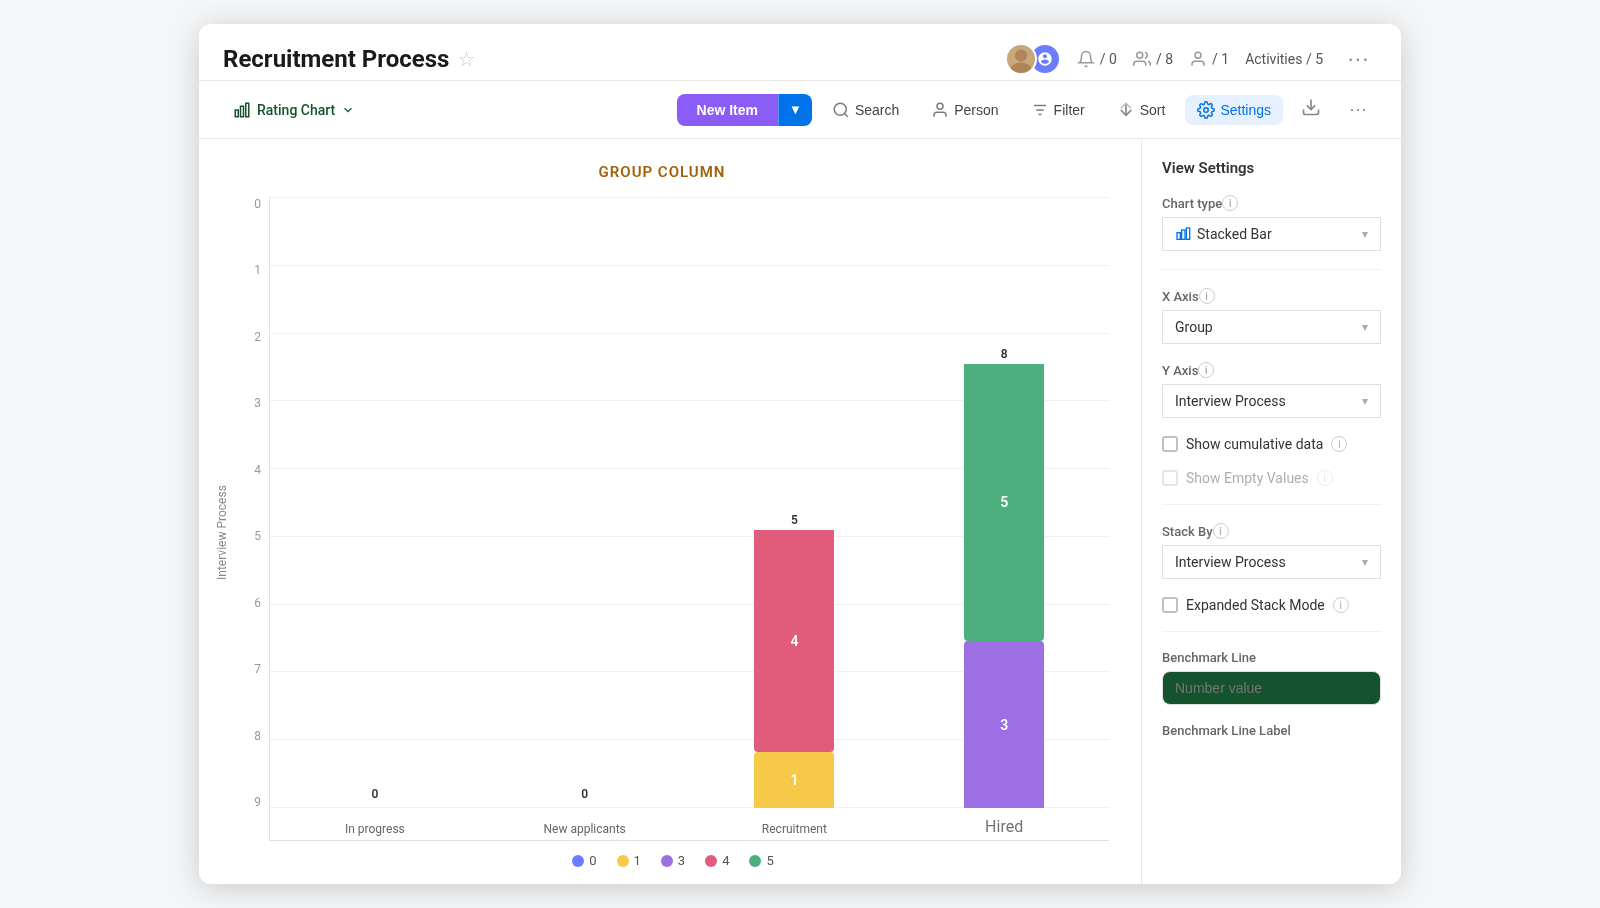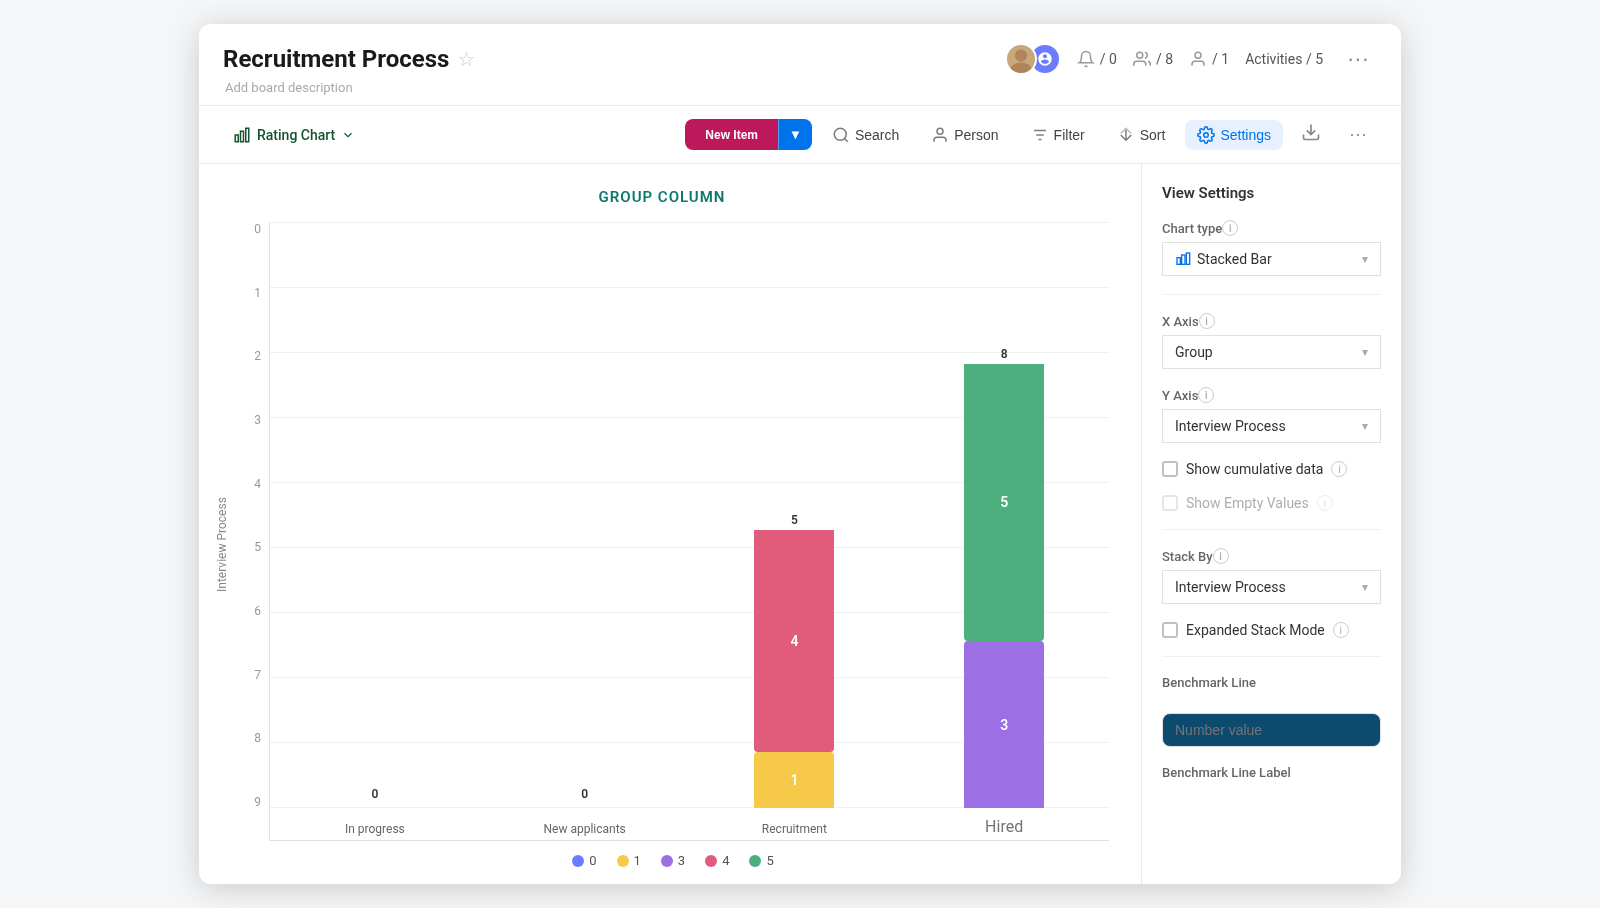--- a/index.html
+++ b/index.html
@@ -14,30 +14,30 @@
     .avatar-group { display: flex; align-items: center; }
     .avatar { width: 32px; height: 32px; border-radius: 50%; background: #6c7cff; display: flex; align-items: center; justify-content: center; color: #fff; font-size: 12px; font-weight: 600; border: 2px solid #fff; overflow: hidden; }
     .avatar-blue { background: #6c7cff; }
     .header-stat { display: flex; align-items: center; gap: 5px; font-size: 14px; color: #555; cursor: pointer; }
     .header-stat svg { width: 18px; height: 18px; opacity: 0.6; }
     .more-btn { background: none; border: none; cursor: pointer; font-size: 22px; color: #888; padding: 4px 8px; border-radius: 6px; }
     .board-desc { font-size: 13px; color: #aaa; margin-bottom: 10px; padding-left: 2px; }
     .toolbar { display: flex; align-items: center; padding: 10px 24px; gap: 8px; border-bottom: 1px solid #e8e8e8; background: #fff; }
     .view-selector { display: flex; align-items: center; gap: 6px; font-size: 14px; font-weight: 500; color: #14532d; cursor: pointer; padding: 6px 10px; border-radius: 8px; }
     .toolbar-spacer { flex: 1; }
-    .new-item-btn { background: #be185d; color: #fff; border: none; border-radius: 8px 0 0 8px; padding: 8px 20px; font-size: 12px; font-weight: 600; cursor: pointer; display: flex; align-items: center; gap: 6px; }
+    .new-item-btn { background: #8b5cf6; color: #fff; border: none; border-radius: 8px 0 0 8px; padding: 8px 20px; font-size: 14px; font-weight: 600; cursor: pointer; display: flex; align-items: center; gap: 6px; }
     .new-item-dropdown { background: #0073ea; color: #fff; border: none; border-left: 1px solid rgba(255,255,255,0.3); border-radius: 0 8px 8px 0; padding: 8px 10px; cursor: pointer; font-size: 13px; }
     .new-item-group { display: flex; }
     .toolbar-btn { display: flex; align-items: center; gap: 5px; font-size: 14px; color: #444; background: none; border: none; cursor: pointer; padding: 6px 12px; border-radius: 8px; }
     .toolbar-btn svg { width: 18px; height: 18px; opacity: 0.7; }
     .settings-btn { display: flex; align-items: center; gap: 5px; font-size: 14px; color: #0073ea; background: #e6f0ff; border: none; cursor: pointer; padding: 6px 12px; border-radius: 8px; font-weight: 500; }
     .download-btn, .overflow-btn { background: none; border: none; cursor: pointer; color: #888; padding: 6px 10px; border-radius: 8px; font-size: 18px; }
     .content { display: flex; flex: 1; overflow: hidden; }
     .chart-area { flex: 1; padding: 24px 32px 16px 16px; display: flex; flex-direction: column; align-items: center; overflow: hidden; }
-    .chart-title { font-size: 15px; font-weight: 600; color: #0f766e; letter-spacing: 1px; margin-bottom: 16px; text-transform: uppercase; }
+    .chart-title { font-size: 15px; font-weight: 600; color: #a16207; letter-spacing: 1px; margin-bottom: 16px; text-transform: uppercase; }
     .chart-wrapper { display: flex; flex: 1; width: 100%; }
     .y-axis-label { writing-mode: vertical-rl; transform: rotate(180deg); font-size: 12px; color: #888; text-align: center; margin-right: 8px; white-space: nowrap; }
     .chart-inner { display: flex; flex-direction: column; flex: 1; }
     .chart-plot { display: flex; flex: 1; gap: 0; }
     .y-axis { display: flex; flex-direction: column-reverse; justify-content: space-between; padding: 0 8px 32px 0; min-width: 32px; text-align: right; }
     .y-tick { font-size: 12px; color: #999; }
     .bars-area { flex: 1; display: flex; align-items: flex-end; padding-bottom: 32px; border-left: 1px solid #e0e0e0; border-bottom: 1px solid #e0e0e0; position: relative; }
     .grid-lines { position: absolute; top: 0; left: 0; right: 0; bottom: 32px; display: flex; flex-direction: column-reverse; justify-content: space-between; pointer-events: none; }
     .grid-line { width: 100%; border-top: 1px solid #f0f0f0; }
     .bar-group { flex: 1; display: flex; flex-direction: column; align-items: center; justify-content: flex-end; height: 100%; padding: 0 20px; position: relative; }
@@ -51,21 +51,21 @@
     .legend-dot { width: 12px; height: 12px; border-radius: 50%; }
     .settings-panel { width: 260px; border-left: 1px solid #e8e8e8; background: #fff; padding: 20px 20px; overflow-y: auto; display: flex; flex-direction: column; gap: 18px; }
     .panel-title { font-size: 15px; font-weight: 600; color: #333; }
     .section-label { font-size: 13px; color: #666; font-weight: 500; display: flex; align-items: center; }
     .info-icon { width: 16px; height: 16px; border-radius: 50%; border: 1px solid #ccc; display: flex; align-items: center; justify-content: center; font-size: 10px; color: #aaa; cursor: pointer; flex-shrink: 0; }
     .dropdown-select { width: 100%; border: 1px solid #e0e0e0; border-radius: 0; padding: 8px 12px; font-size: 14px; color: #333; display: flex; align-items: center; justify-content: space-between; cursor: pointer; background: #fff; }
     .dropdown-arrow { color: #aaa; font-size: 12px; }
     .checkbox-row { display: flex; align-items: center; gap: 8px; font-size: 14px; color: #333; }
     .checkbox { width: 16px; height: 16px; border: 2px solid #c0c0c0; border-radius: 3px; background: #fff; cursor: pointer; flex-shrink: 0; }
     .checkbox.disabled { opacity: 0.4; cursor: not-allowed; }
-    .input-field { width: 100%; border: 1px solid #e0e0e0; border-radius: 8px; padding: 8px 12px; font-size: 14px; color: #aaa; background: #0c4a6e; margin-top: 17px; }
+    .input-field { width: 100%; border: 1px solid #e0e0e0; border-radius: 8px; padding: 8px 12px; font-size: 14px; color: #aaa; background: #14532d; }
     .section-divider { border: none; border-top: 1px solid #f0f0f0; margin: 0; }
     .chart-section { display: flex; flex-direction: column; gap: 6px; }
   </style>
 </head>
 <body>
 
 <div class="window">
 
   <div class="header">
     <div class="header-top">
@@ -109,21 +109,20 @@
               <circle cx="12" cy="7" r="4"></circle>
             </svg>
           <span>/ 1</span>
         </div>
         <div class="header-stat">
           <span>Activities / 5</span>
         </div>
         <button class="more-btn">···</button>
       </div>
     </div>
-    <div class="board-desc">Add board description</div>
   </div>
 
   <div class="toolbar">
     <div class="view-selector">
       <svg width="18" height="18" viewBox="0 0 24 24" fill="none" stroke="currentColor" stroke-width="2">
           <rect x="3" y="12" width="4" height="9"></rect>
           <rect x="10" y="7" width="4" height="14"></rect>
           <rect x="17" y="3" width="4" height="18"></rect>
         </svg>
       <span>Rating Chart</span>

